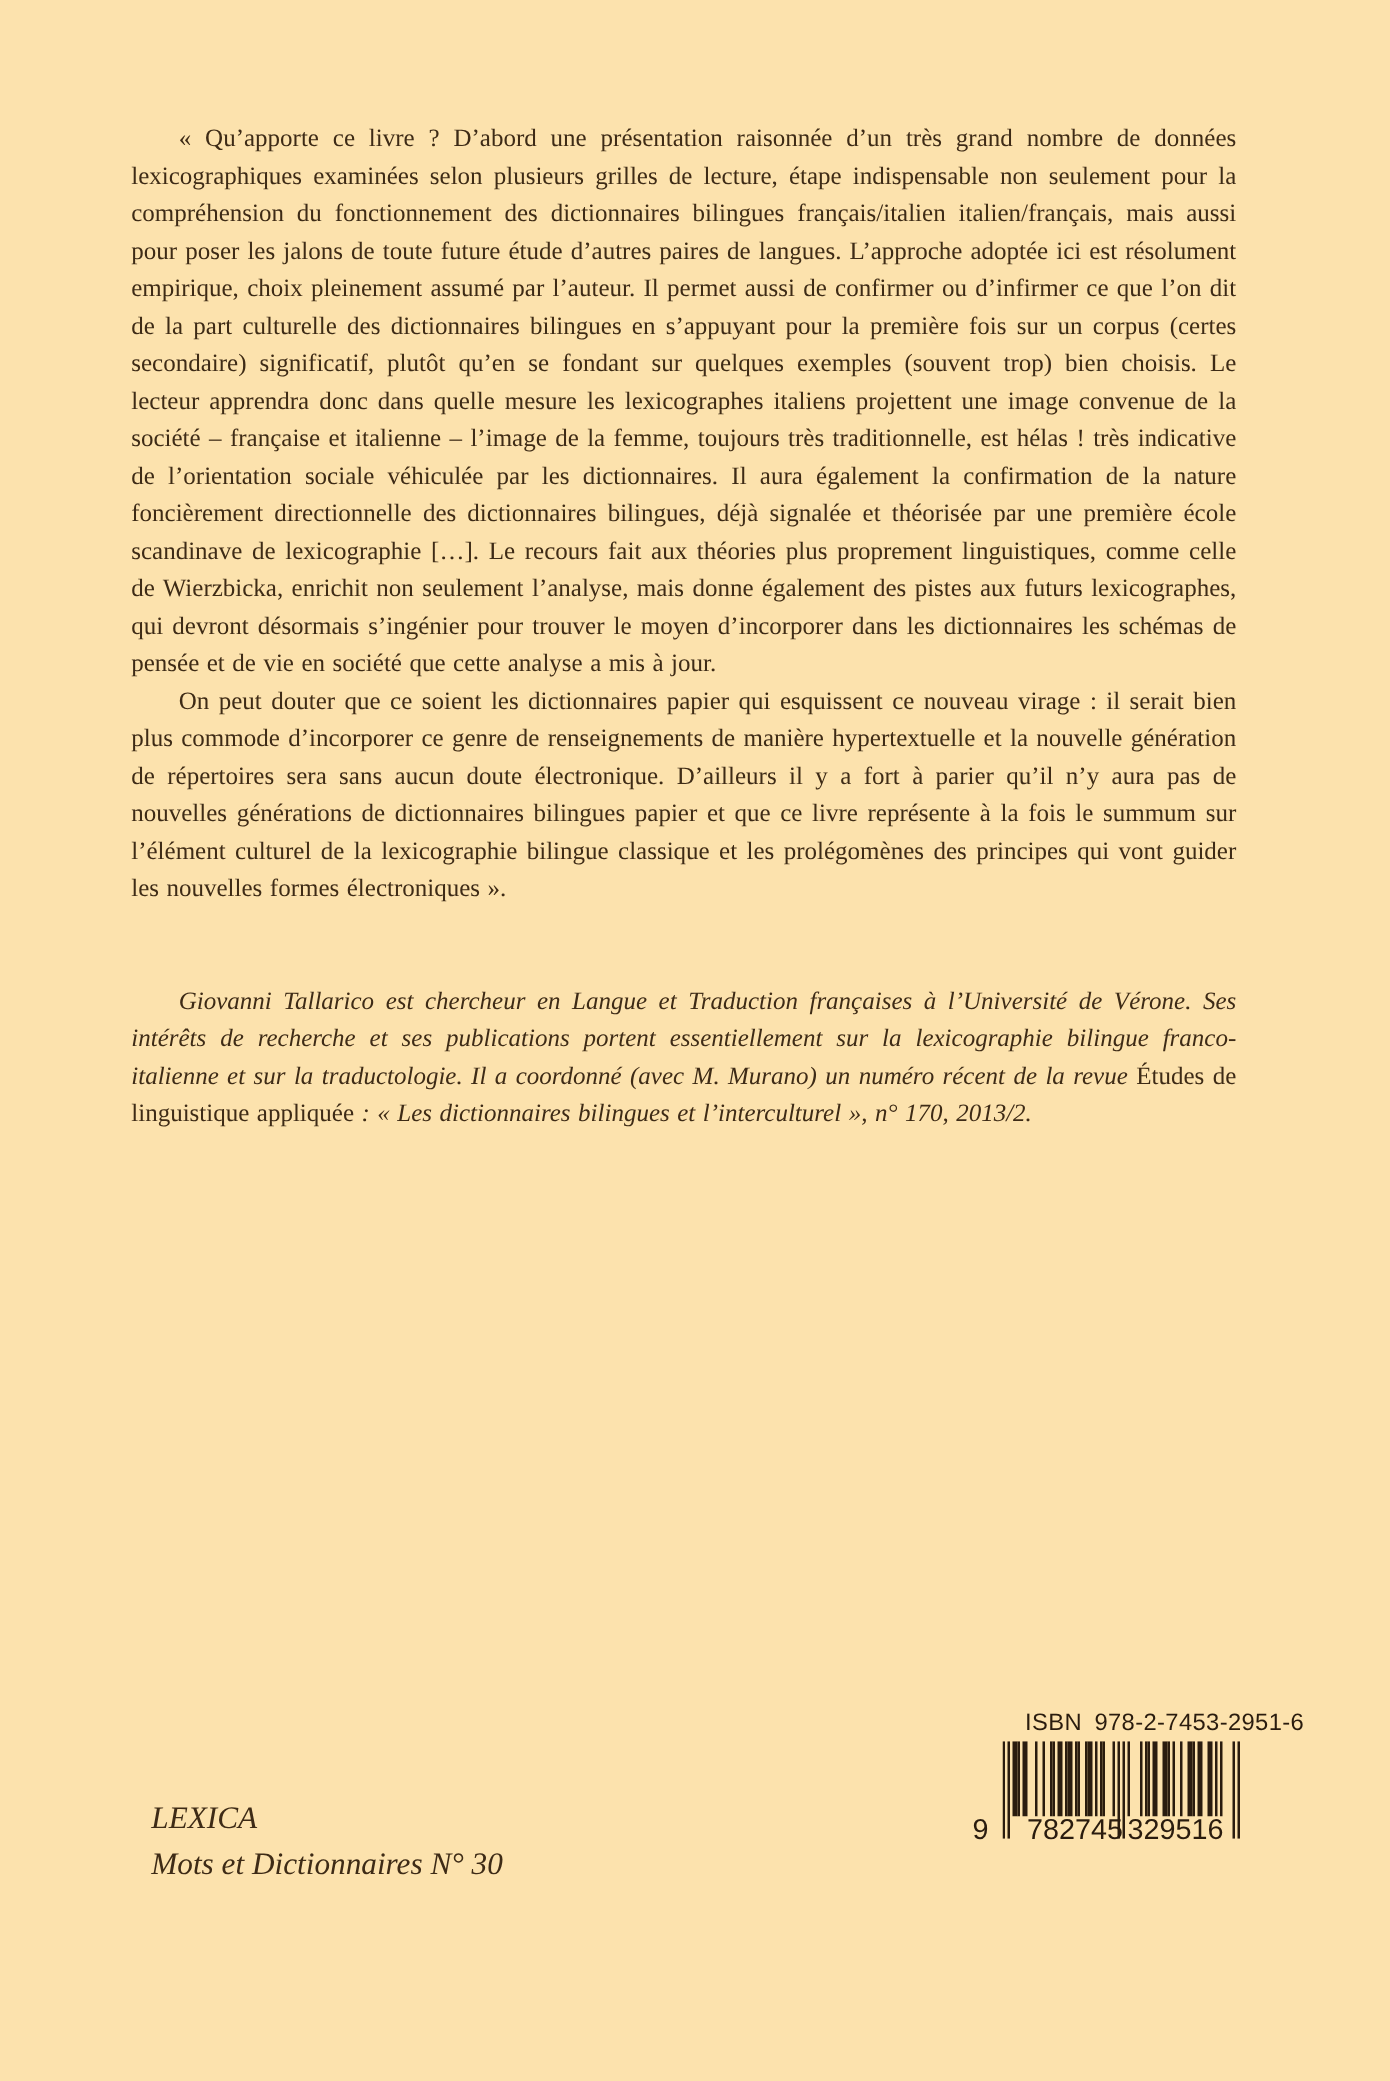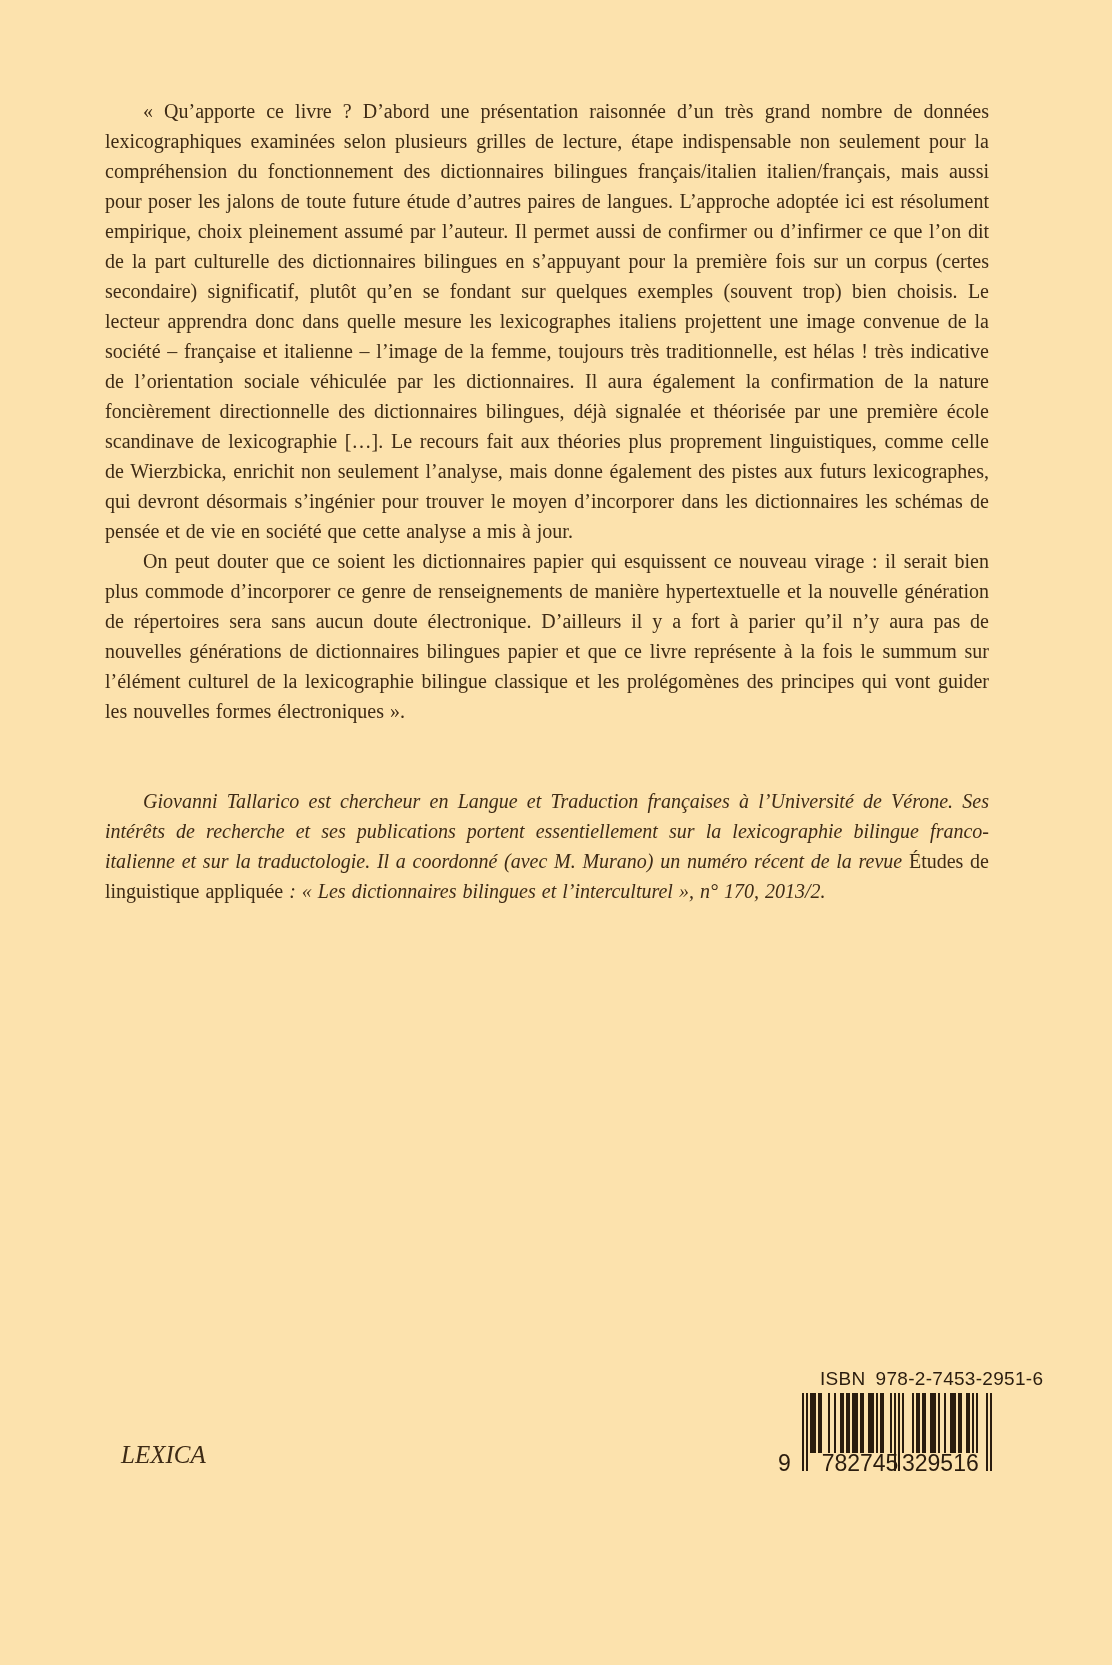--- a/index.html
+++ b/index.html
@@ -143,15 +143,16 @@
       <div class="barcode-digits">
         <span class="digit-first">9</span>
         <span class="digit-group-1">782745</span>
         <span class="digit-group-2">329516</span>
       </div>
     </div>
   </div>
 
   <div class="imprint">
     <div>LEXICA</div>
+    <div>Mots et Dictionnaires N° 30</div>
   </div>
 
 </div>
 
 </body></html>

